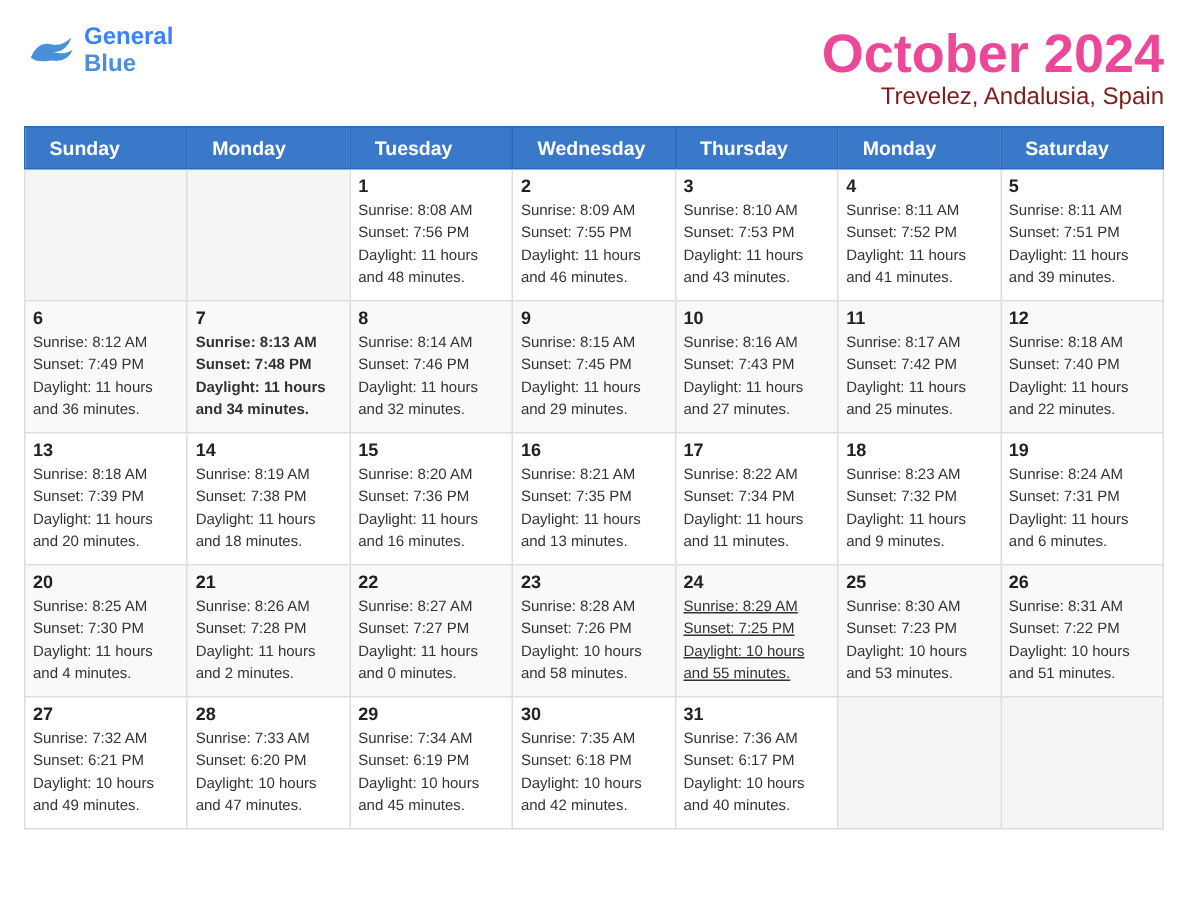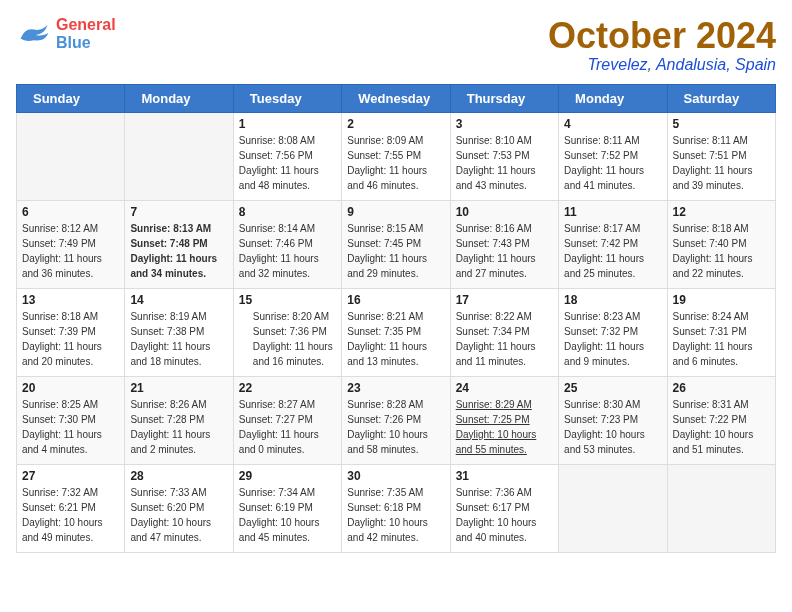--- a/index.html
+++ b/index.html
@@ -24,27 +24,26 @@
     .logo-bird {
       width: 36px;
       height: 28px;
     }
     .title-area {
       text-align: right;
     }
     .month-title {
       font-size: 36px;
       font-weight: bold;
-      color: #a16207;
+      color: #ec4899;
       line-height: 1.1;
     }
     .location-title {
       font-size: 16px;
-      color: #1d4ed8;
-      font-style: italic;
+      color: #7f1d1d;
     }
     .calendar-table {
       width: 100%;
       border-collapse: collapse;
       border: 1px solid #ccc;
     }
     .calendar-table th {
       background-color: #3a78c9;
       color: white;
       padding: 6px 16px;
@@ -86,21 +85,21 @@
   </style>
 </head>
 <body>
 
 <div class="header-area">
   <div class="logo">
     <svg class="logo-bird" viewBox="0 0 40 30" xmlns="http://www.w3.org/2000/svg">
       <path d="M5 20 Q10 8 20 10 Q28 12 35 5 Q32 15 22 16 Q30 18 36 14 Q32 24 20 22 Q10 24 5 20Z" fill="#4a90d9"></path>
     </svg>
     <div>
-      <div style="font-size:16px;font-weight:bold;color:#ef4444;">General</div>
+      <div style="font-size:16px;font-weight:bold;color:#3b82f6;">General</div>
       <div style="font-size:16px;font-weight:bold;color:#4a90d9;">Blue</div>
     </div>
   </div>
   <div class="title-area">
     <div class="month-title">October 2024</div>
     <div class="location-title">Trevelez, Andalusia, Spain</div>
   </div>
 </div>
 
 <table class="calendar-table">
@@ -202,21 +201,21 @@
 Daylight: 11 hours and 20 minutes.</div>
         </td>
         <td>
           <div class="day-number">14</div>
           <div class="day-info" style="white-space: pre-line;">Sunrise: 8:19 AM
 Sunset: 7:38 PM
 Daylight: 11 hours and 18 minutes.</div>
         </td>
         <td>
           <div class="day-number">15</div>
-          <div class="day-info" style="white-space: pre-line; margin-left: 14px;">Sunrise: 8:20 AM
+          <div class="day-info" style="white-space: pre-line;">Sunrise: 8:20 AM
 Sunset: 7:36 PM
 Daylight: 11 hours and 16 minutes.</div>
         </td>
         <td>
           <div class="day-number">16</div>
           <div class="day-info" style="white-space: pre-line;">Sunrise: 8:21 AM
 Sunset: 7:35 PM
 Daylight: 11 hours and 13 minutes.</div>
         </td>
         <td>

